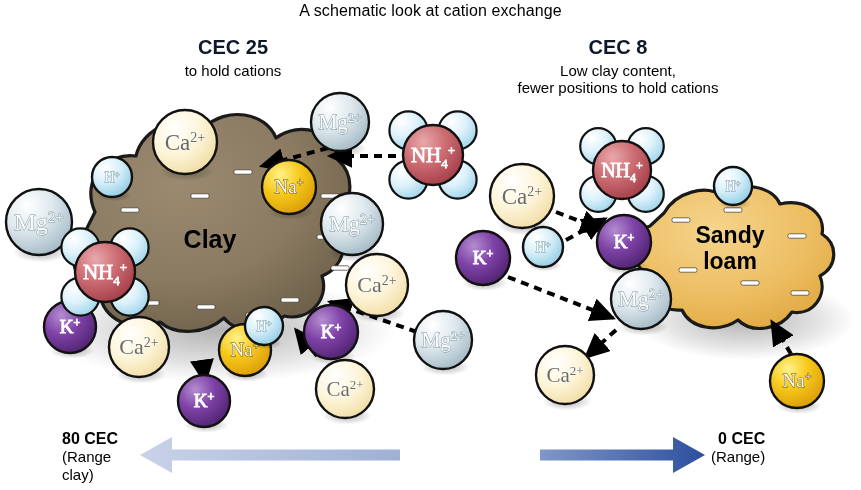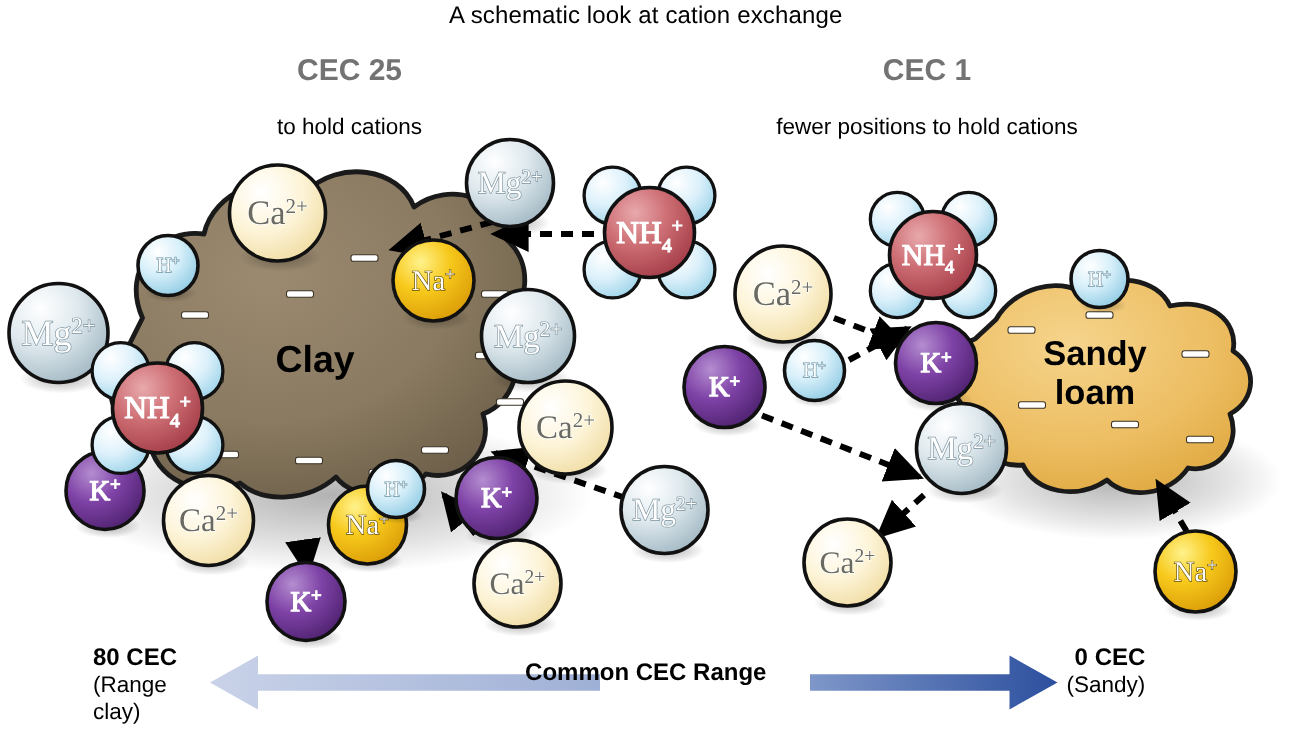--- a/index.html
+++ b/index.html
@@ -11,21 +11,21 @@
     position:relative;
   }
   #stage{position:relative;width:861px;height:490px;}
 
   
   .title{
     position:absolute;left:0;top:2px;width:861px;text-align:center;
     font-size:16px;color:#000;letter-spacing:.1px;
   }
   .col-head{position:absolute;text-align:center;line-height:1.18;}
-  .col-head .big{font-size:20px;font-weight:bold;color:#737373;display:block;margin-bottom:16px;}
+  .col-head .big{font-size:20px;font-weight:bold;color:#0f172a;display:block;margin-bottom:2px;}
   .col-head .sub{font-size:15px;color:#000;display:block;}
 
   
   svg#art{position:absolute;left:0;top:0;width:861px;height:490px;}
 
   
   .range-lab{position:absolute;font-size:15px;color:#000;line-height:1.15;}
   .range-lab b{font-size:16px;font-weight:bold;display:block;}
   .range-center{
     position:absolute;left:0;top:440px;width:861px;text-align:center;
@@ -38,21 +38,22 @@
 <div id="stage">
 
   <div class="title">A schematic look at cation exchange</div>
 
   <div class="col-head" id="col0" style="left: 43px; width: 380px; top: 36px;">
     <span class="big">CEC 25</span>
     <span class="sub">to hold cations</span>
   </div>
 
   <div class="col-head" id="col1" style="left: 428px; width: 380px; top: 36px;">
-    <span class="big">CEC 1</span>
+    <span class="big">CEC 8</span>
+    <span class="sub">Low clay content,</span>
     <span class="sub">fewer positions to hold cations</span>
   </div>
 
   <svg id="art" viewBox="0 0 861 490">
     <defs>
       <radialGradient id="g-k" cx="33%" cy="28%" r="78%">
         <stop offset="0%" stop-color="#b48dd0"></stop>
           <stop offset="48%" stop-color="#7e42a6"></stop>
           <stop offset="100%" stop-color="#4f2270"></stop>
       </radialGradient>
@@ -309,17 +310,16 @@
   </svg>
 
   <div class="range-lab" id="rl-left" style="left: 62px; top: 430px;">
     <b>80 CEC</b>
     <span>(Range</span><br>
     <span>clay)</span>
   </div>
 
   <div class="range-lab" id="rl-right" style="left: 711px; top: 430px; text-align: right;">
     <b>0 CEC</b>
-    <span>(Sandy)</span>
+    <span>(Range)</span>
   </div>
 
-  <div class="range-center">Common CEC Range</div>
 </div>
 
 </body></html>

